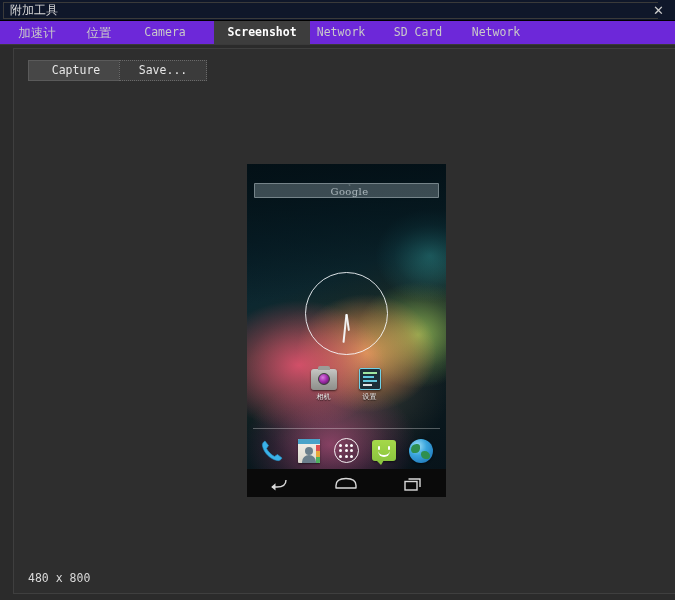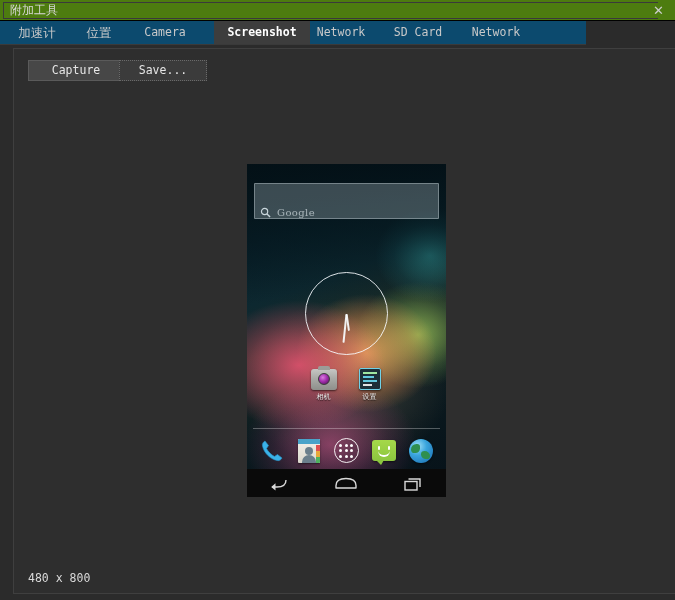--- a/index.html
+++ b/index.html
@@ -22,21 +22,21 @@
     width: 675px; height: 600px;
     background: #2b2b2b;
     box-sizing: border-box;
   }
 
   
   .titlebar {
     position: absolute;
     left: 0; top: 0;
     width: 675px; height: 21px;
-    background: #4d7c0f;
+    background: #0f172a;
     border-bottom: 1px solid #000;
     box-sizing: border-box;
   }
   .titlebar-inner {
     position: absolute;
     left: 3px; top: 2px;
     width: 655px; height: 17px;
     border: 1px solid #3a3a3a;
     border-right: none;
     box-sizing: border-box;
@@ -59,22 +59,22 @@
     line-height: 17px;
     text-align: center;
     cursor: pointer;
     font-family: "DejaVu Sans", sans-serif;
   }
 
   
   .tabstrip {
     position: absolute;
     left: 0; top: 21px;
-    width: 586px; height: 24px;
-    background: #0c4a6e;
+    width: 675px; height: 24px;
+    background: #6d28d9;
     border-bottom: 1px solid #3a3a3a;
     box-sizing: border-box;
   }
   .tab {
     position: absolute;
     top: 0;
     height: 23px;
     line-height: 23px;
     color: #c9c9c9;
     font-family: "DejaVu Sans Mono", monospace;
@@ -187,28 +187,29 @@
     line-height: 15px;
     letter-spacing: -0.3px;
   }
   .icon-wifi { display: block; }
   .icon-batt { display: block; }
 
   
   .searchbar {
     position: absolute;
     left: 7px; top: 19px;
-    width: 185px; height: 36px;
+    width: 185px; height: 15px;
     background: rgba(190,205,212,0.30);
     border: 1px solid rgba(225,238,244,0.35);
     border-radius: 1px;
     box-sizing: border-box;
     z-index: 6;
     display: flex;
-    align-items: flex-end;
+    align-items: center;
+    flex-direction: column;
   }
   .search-icon { margin-left: 5px; display: block; opacity: 0.85; }
   .search-text {
     margin-left: 6px;
     color: rgba(232,242,246,0.62);
     font-family: "DejaVu Serif", serif;
     font-size: 10px;
     letter-spacing: 0.4px;
   }
 

